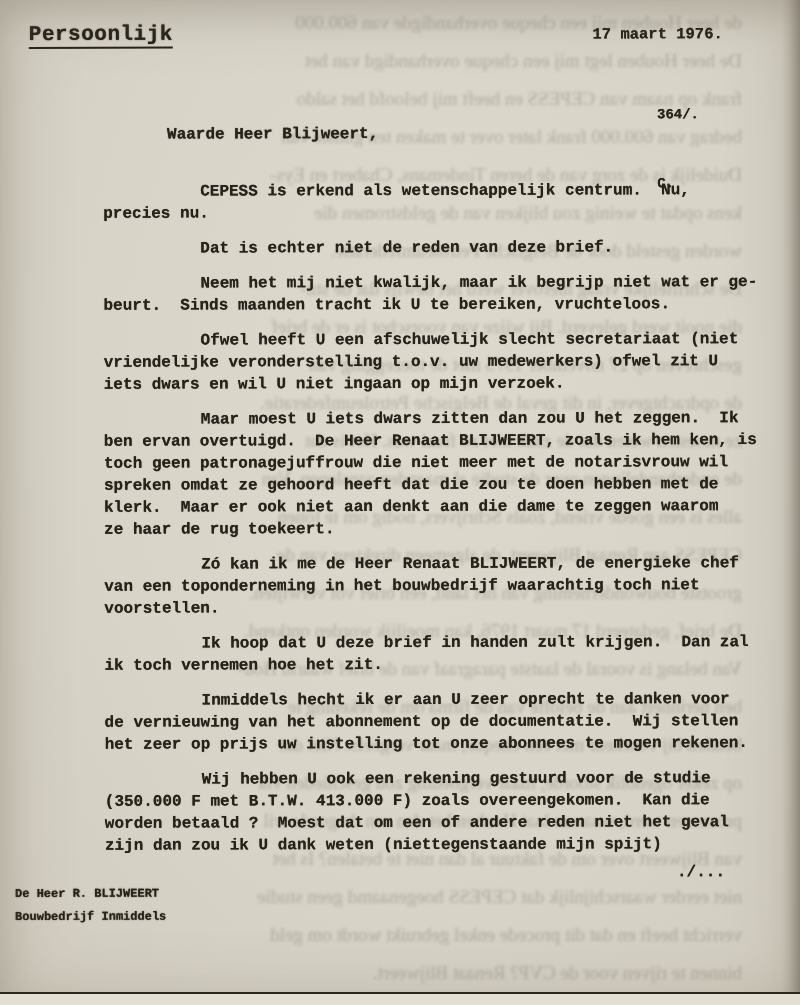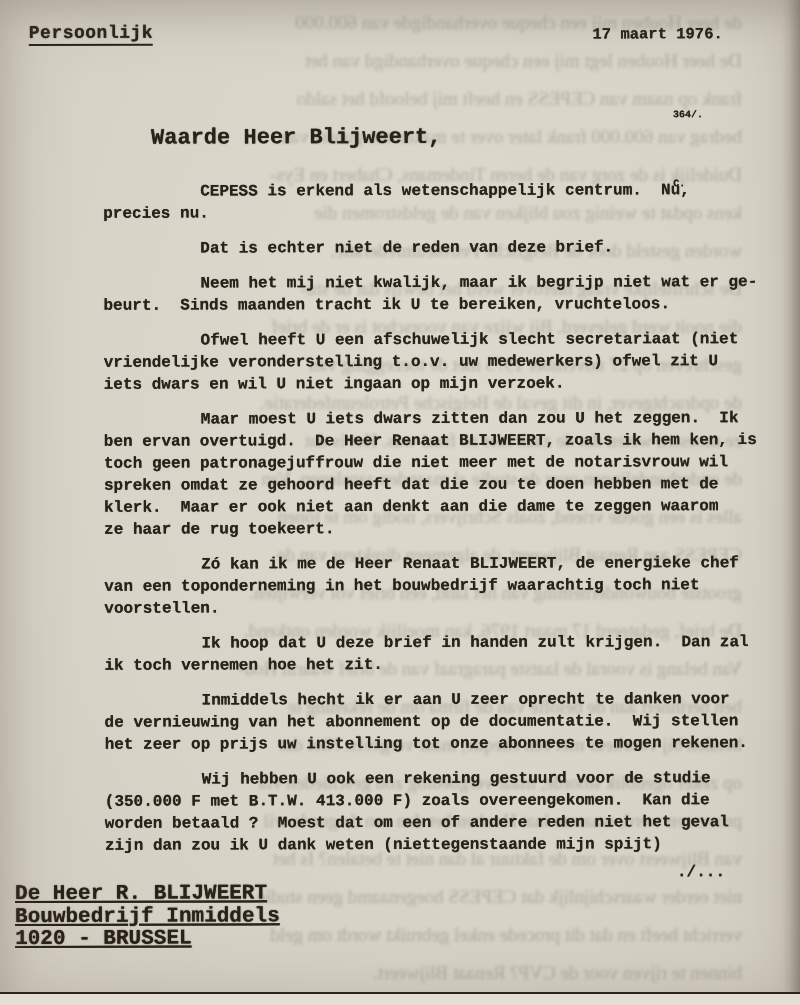--- a/index.html
+++ b/index.html
@@ -27,38 +27,38 @@
   .bleed-line { height: 38px; overflow: hidden; }
   
   .letter {
     position: absolute; inset: 0; z-index: 2;
     color: #28221b; font-weight: 700;
     transform: rotate(-0.15deg);
     text-shadow: 0 0 0.7px rgba(40, 32, 22, 0.85);
   }
   .classification {
     position: absolute; left: 30px; top: 22px;
-    font-size: 18px; letter-spacing: 0.5px;
+    font-size: 21px; letter-spacing: 0.5px;
     border-bottom: 2.5px solid #28221b; padding-bottom: 1px;
     text-shadow: 0 0 1.2px rgba(40,32,22,0.9);
   }
   .date { position: absolute; right: 76px; top: 26px; font-size: 15.5px; white-space: pre; }
-  .refblock { position: absolute; right: 76px; top: 58px; width: 50px; font-size: 10px; line-height: 23px; white-space: pre; margin-left: 44px; }
+  .refblock { position: absolute; right: 92px; top: 58px; width: 50px; font-size: 14px; line-height: 23px; white-space: pre; margin-left: 44px; }
   .salutation {
-    position: absolute; left: 152px; top: 125px; font-size: 22px; white-space: pre;
+    position: absolute; left: 168px; top: 125px; font-size: 16px; white-space: pre;
     text-shadow: 0 0 1.1px rgba(40,32,22,0.9);
   }
   .body-block { position: absolute; left: 104px; top: 180px; width: 690px; font-size: 16px; }
   .para { margin: 0 0 13px 0; }
   .line { line-height: 22px; white-space: pre; }
   .line.first { margin-left: 97px; }
   .continuation { position: absolute; left: 676px; top: 864px; font-size: 16px; white-space: pre; }
   .recipient {
-    position: absolute; left: 14px; top: 882px; font-size: 21px; line-height: 22.5px;
-    white-space: pre; text-shadow: 0 0 1.2px rgba(40,32,22,0.95); text-decoration: underline;
+    position: absolute; left: 14px; top: 882px; font-size: 12px; line-height: 22.5px;
+    white-space: pre; text-shadow: 0 0 1.2px rgba(40,32,22,0.95);
   }
   
   .edge-vignette {
     position: absolute; inset: 0; z-index: 3; pointer-events: none;
     box-shadow: inset 0 0 70px rgba(110, 100, 82, 0.30), inset 0 14px 30px rgba(110,100,82,0.18);
   }
   .edge-right {
     position: absolute; top: 0; right: 0; width: 18px; height: 1005px; z-index: 3; pointer-events: none;
     background: linear-gradient(to left, rgba(72, 64, 52, 0.38), rgba(72,64,52,0.10) 60%, transparent);
   }
@@ -160,20 +160,20 @@
         <div class="para">
           <div class="line first">Wij hebben U ook een rekening gestuurd voor de studie</div>
           <div class="line">(350.000 F met B.T.W. 413.000 F) zoals overeengekomen.  Kan die</div>
           <div class="line">worden betaald ?  Moest dat om een of andere reden niet het geval</div>
           <div class="line">zijn dan zou ik U dank weten (niettegenstaande mijn spijt)</div>
         </div>
       </div>
 
     <div class="continuation">./...</div>
 
-    <div class="recipient"><div>De Heer R. BLIJWEERT</div><div>Bouwbedrijf Inmiddels</div><div>1020 - BRUSSEL</div></div>
+    <div class="recipient"><div>De Heer R. BLIJWEERT</div><div>Bouwbedrijf Inmiddels</div></div>
   </div>
 
   <div class="edge-vignette"></div>
   <div class="edge-right"></div>
   <div class="bottom-strip"></div>
   <div class="bottom-rule"></div>
 </div>
 
 </body></html>

